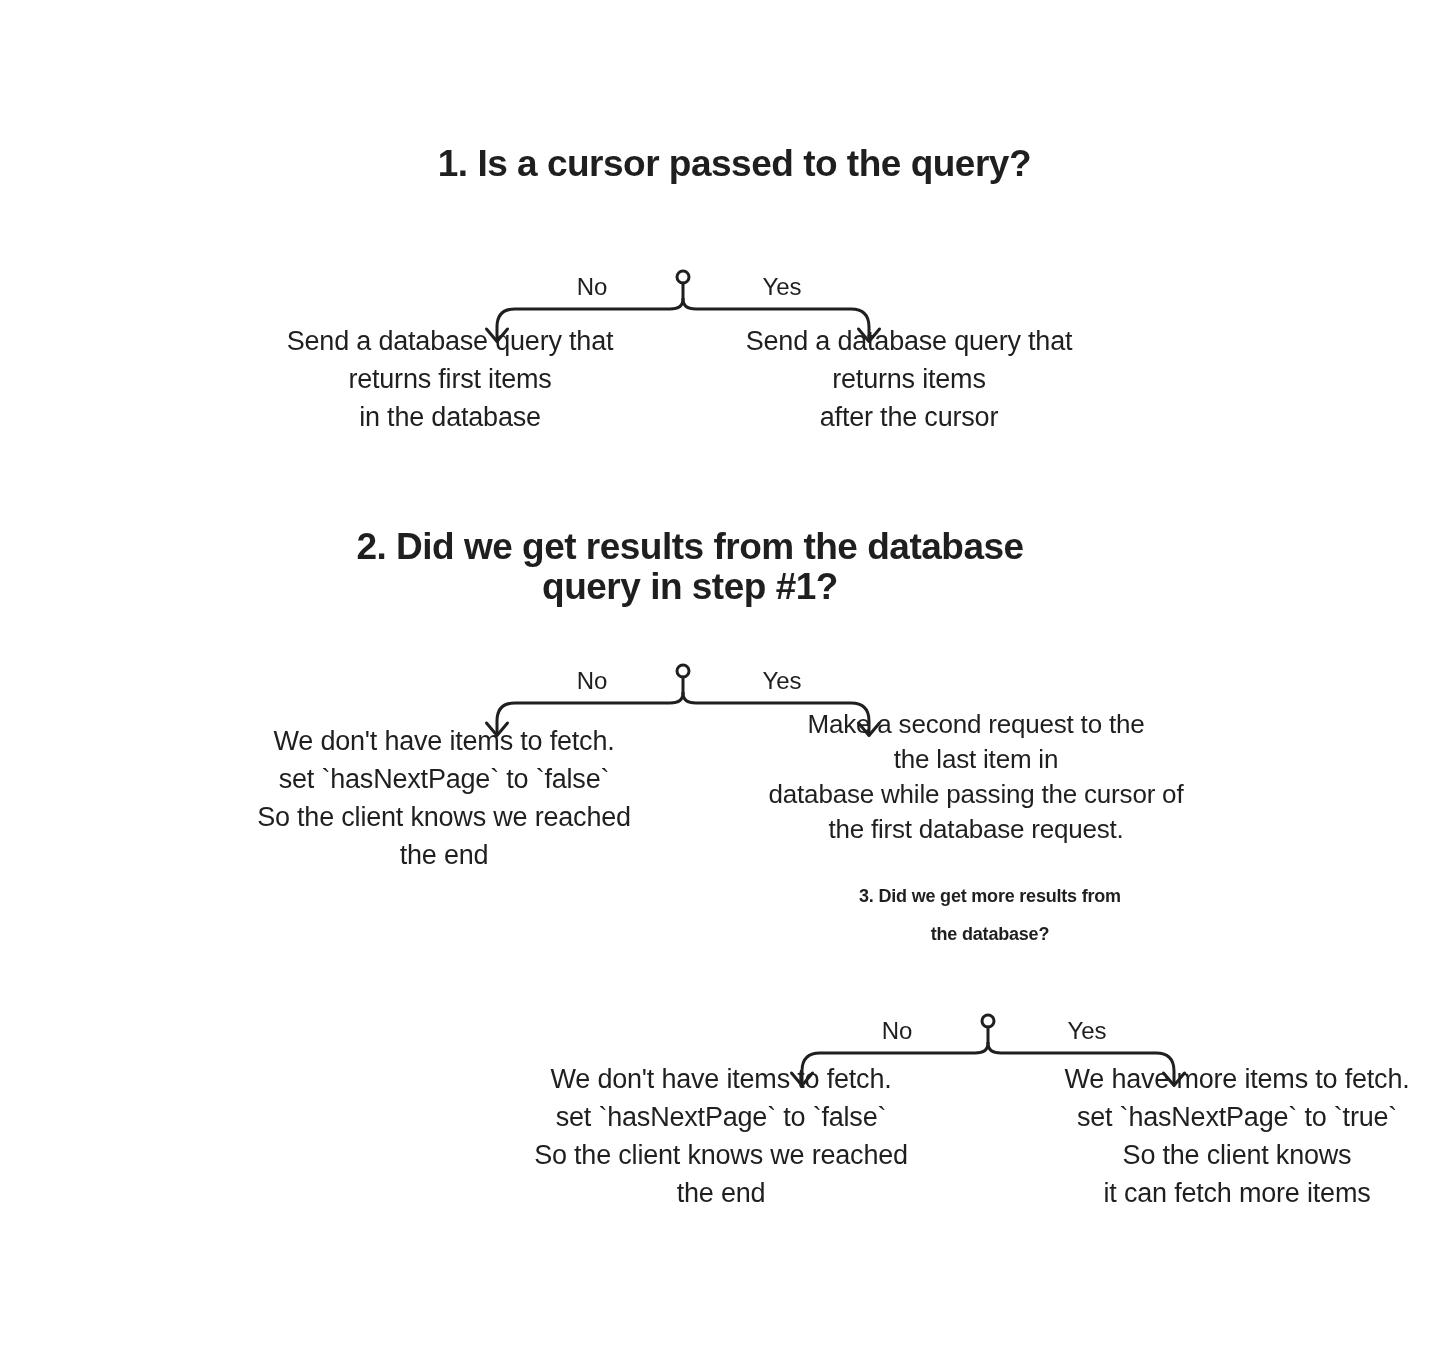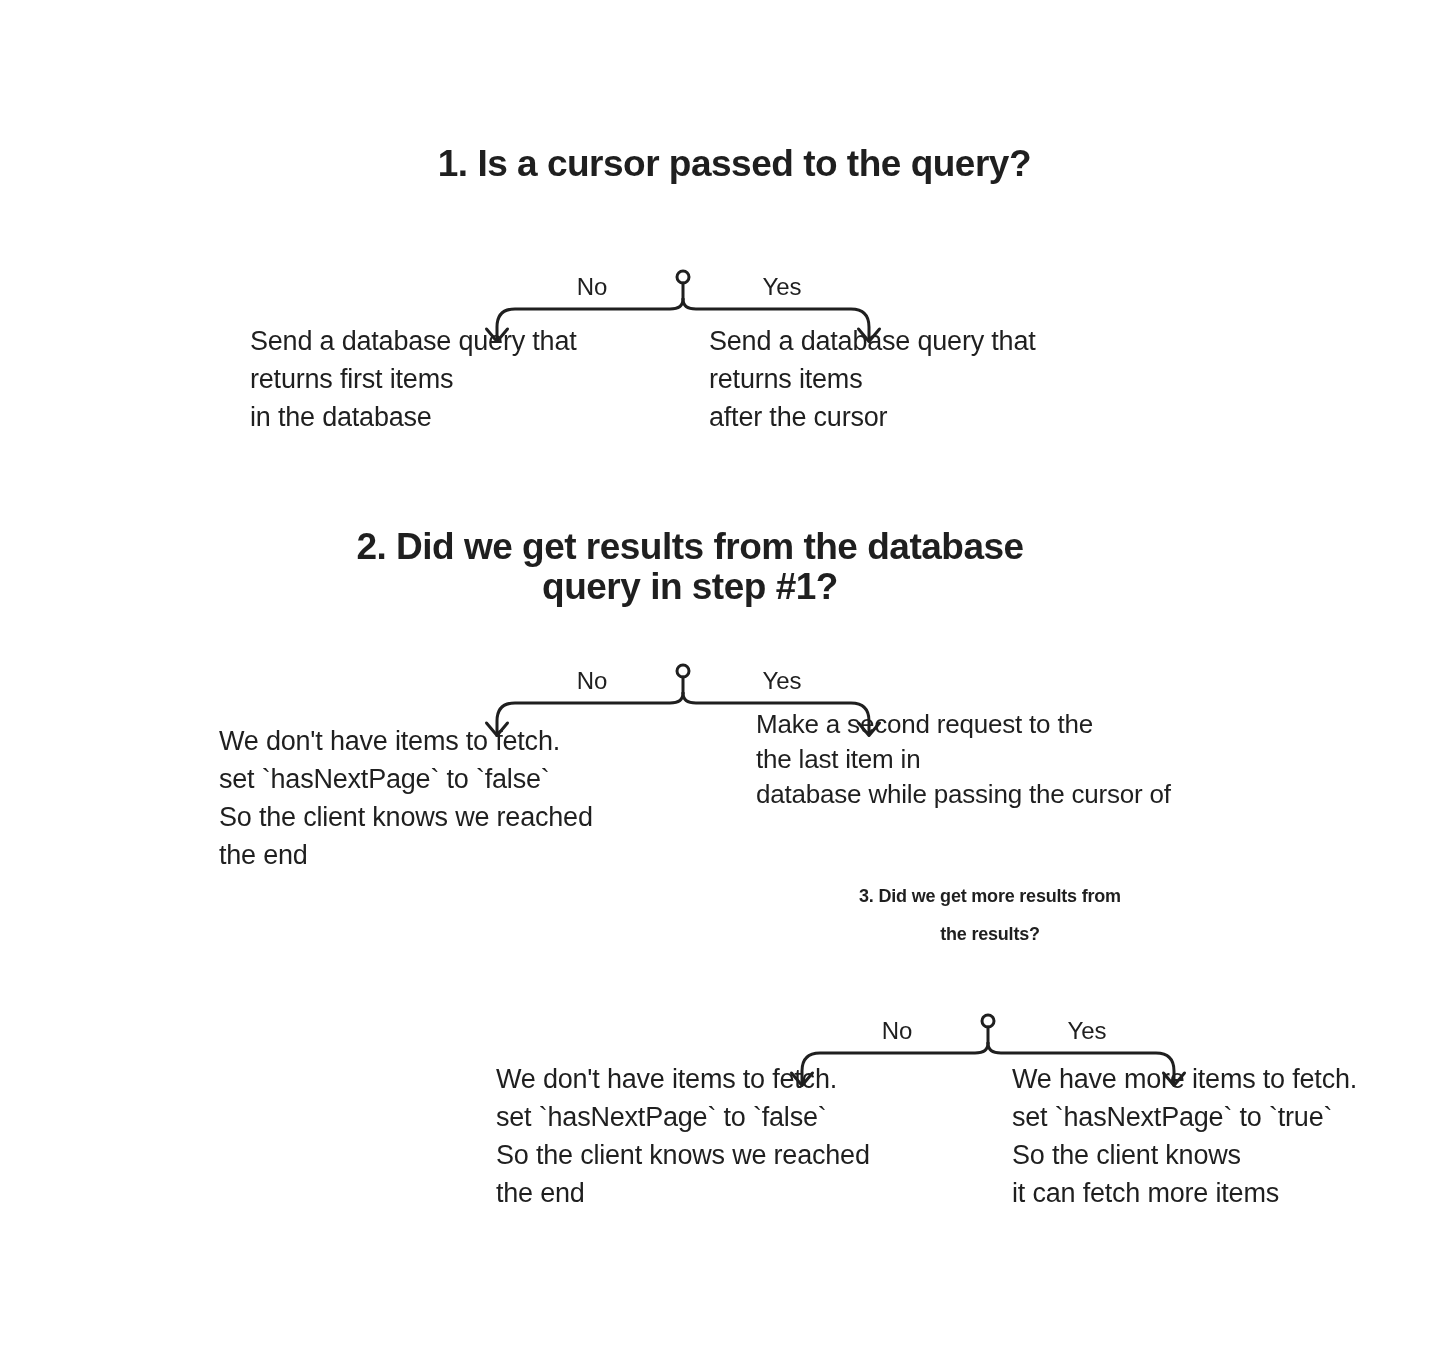--- a/index.html
+++ b/index.html
@@ -40,31 +40,31 @@
     transform: translateX(-50%);
     font-size: 24px;
     line-height: 26px;
     white-space: nowrap;
   }
   .lbl.no  { left: 109px; }
   .lbl.yes { left: 299px; }
 
   .block {
     position: absolute;
-    text-align: left;
+    text-align: center;
     font-size: 27px;
     line-height: 38px;
     letter-spacing: -0.2px;
     white-space: nowrap;
   }
   .block div { white-space: nowrap; }
   #block-1-no  { left: 250px;  top: 322px;  width: 400px; }
   #block-1-yes { left: 709px;  top: 322px;  width: 400px; }
   #block-2-no  { left: 219px;  top: 722px;  width: 450px; }
-  #block-2-yes { left: 756px;  top: 707px;  width: 500px; font-size: 26px; line-height: 35px; }
+  #block-2-yes { left: 726px;  top: 707px;  width: 500px; font-size: 26px; line-height: 35px; }
   #block-3-no  { left: 496px;  top: 1060px; width: 450px; }
   #block-3-yes { left: 1012px; top: 1060px; width: 450px; }
 </style>
 </head>
 <body>
 
 <div class="canvas">
 
   <div class="title" id="title-1">
     <div>1. Is a cursor passed to the query?</div>
@@ -115,25 +115,26 @@
   <div class="block" id="block-2-no">
     <div>We don't have items to fetch.</div>
     <div>set `hasNextPage` to `false`</div>
     <div>So the client knows we reached</div>
     <div>the end</div>
   </div>
   <div class="block" id="block-2-yes">
     <div>Make a second request to the</div>
     <div>the last item in</div>
     <div>database while passing the cursor of</div>
+    <div>the first database request.</div>
   </div>
 
   <div class="title small" id="title-3">
     <div>3. Did we get more results from</div>
-    <div>the results?</div>
+    <div>the database?</div>
   </div>
 
   <div class="connector" id="connector-3">
     <svg width="408" height="84" viewBox="-4 0 408 84" fill="none" stroke="#1f1f1f" stroke-width="3" stroke-linecap="round" stroke-linejoin="round">
       <circle cx="200" cy="9" r="6" fill="#ffffff"></circle>
       <path d="M200 15 L200 31"></path>
       <path d="M200 31 C200 37.5 195.5 41 187 41 L32 41 Q14 41 14 59 L14 72"></path>
       <path d="M3.5 61 L14 73.5 L24.5 61"></path>
       <path d="M200 31 C200 37.5 204.5 41 213 41 L368 41 Q386 41 386 59 L386 72"></path>
       <path d="M375.5 61 L386 73.5 L396.5 61"></path>

